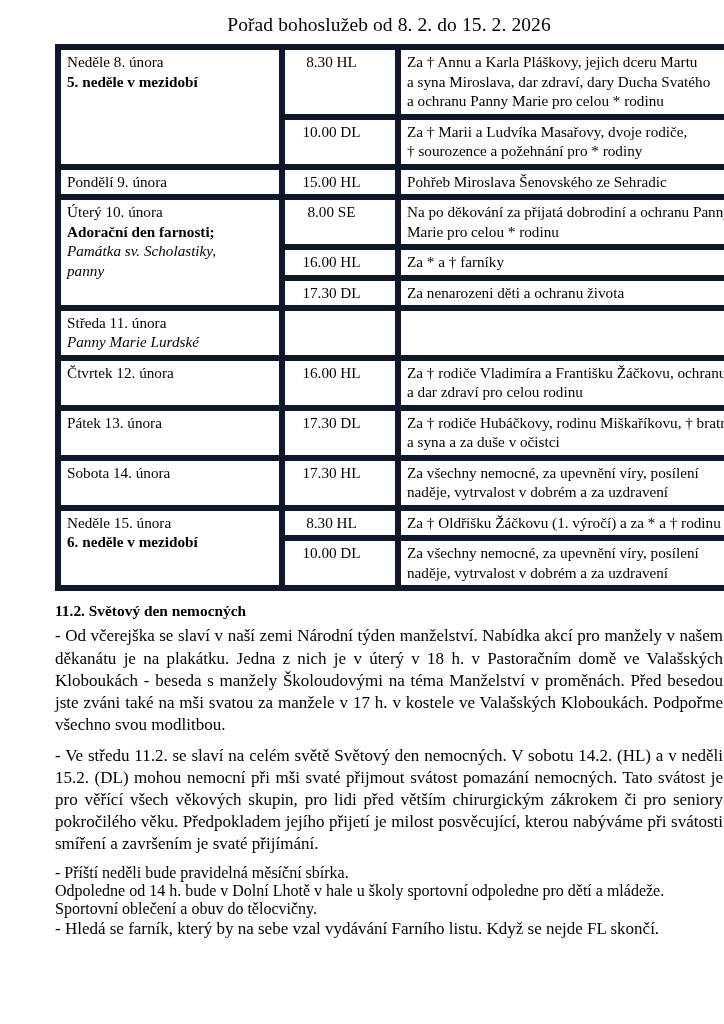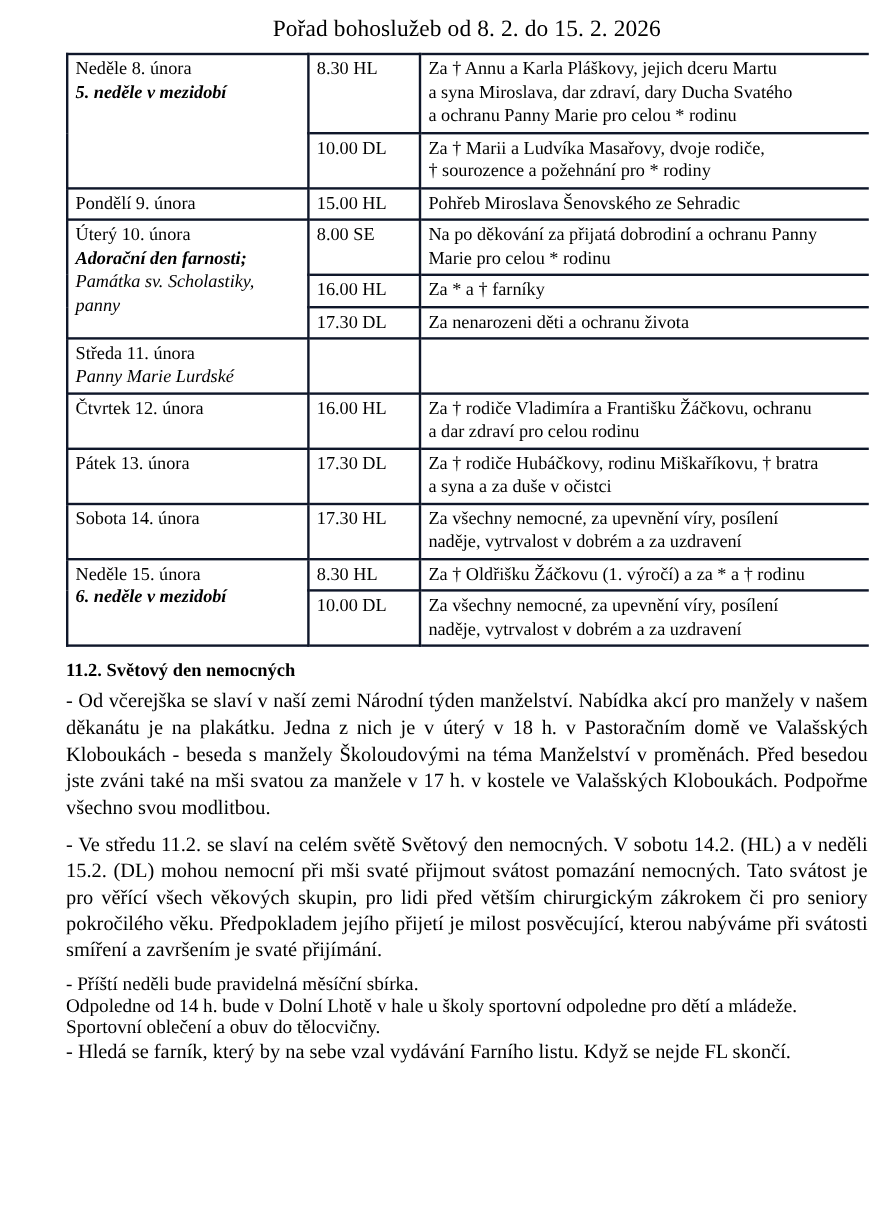--- a/index.html
+++ b/index.html
@@ -38,34 +38,33 @@
 
   
   table.schedule {
     border-collapse: collapse;
     width: 668px;
     table-layout: fixed;
     font-size: 15.2px;
     line-height: 1.28;
   }
   table.schedule td {
-    border: 2px solid #0f172a;
+    border: 6px solid #0f172a;
     vertical-align: top;
-    padding: 2px 4px 3px 6px;
+    padding: 2px 23px 3px 6px;
     background: #ffffff;
   }
   td.col-day   { width: 189px; }
-  td.col-time  { width: 81px; text-align: left; white-space: nowrap; padding-left: 2px; padding-right: 2px;}
+  td.col-time  { width: 81px; text-align: center; white-space: nowrap; padding-left: 2px; padding-right: 2px;}
   td.col-int   { width: 396px; }
 
   .day-name { display: block; white-space: nowrap; }
   .day-sub-bold {
     display: block;
     font-weight: bold;
-    font-style: italic;
     white-space: nowrap;
   }
   .day-sub-ital {
     display: block;
     font-style: italic;
     white-space: nowrap;
   }
   .int-line { display: block; white-space: nowrap; }
 
   td.day-middle { vertical-align: middle; }

